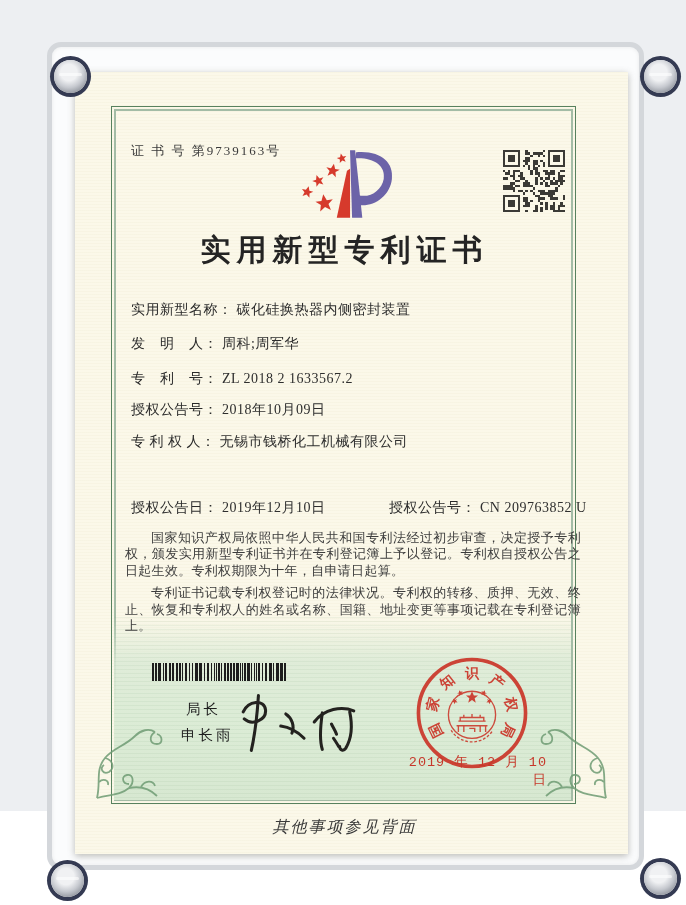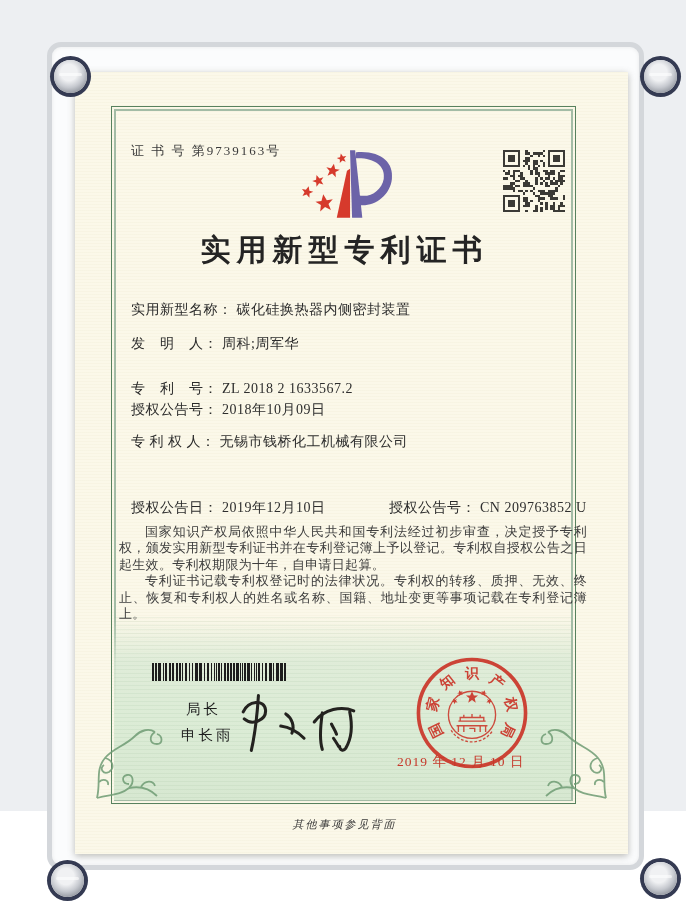--- a/index.html
+++ b/index.html
@@ -34,32 +34,32 @@
   .title{left:38px;top:158px;width:463px;text-align:center;
       font-family:"Liberation Serif","DejaVu Serif",serif;font-size:30px;font-weight:600;
       letter-spacing:6px;color:#242424;}
   .row{left:56px;width:450px;font-family:"Liberation Serif","DejaVu Serif",serif;
       font-size:14px;color:#2e2e2e;letter-spacing:.5px;white-space:nowrap;}
   .row .lbl{color:#2b2b2b;}
   .row .val{margin-left:4px;}
   .grant-no-group{position:absolute;left:258px;top:0;}
   .paras{left:44px;top:452px;width:468px;font-family:"DejaVu Serif","Liberation Serif",serif;
       font-size:13px;line-height:16.4px;color:#3d3d3d;text-align:justify;letter-spacing:.3px;}
-  .paras p{margin:0;text-indent:2em;}
+  .paras p{margin:6px;text-indent:2em;}
   .barcode{left:77px;top:591px;width:140px;height:18px;}
   .officer-role{left:75px;top:628px;font-size:14.5px;letter-spacing:3px;color:#1f1f1f;margin-left:36px;}
   .officer-name{left:75px;top:654px;font-size:14.5px;letter-spacing:3px;color:#1f1f1f;padding-left:31px;}
   .signature{left:153px;top:613px;width:142px;height:72px;}
   .seal{left:338px;top:582px;width:118px;height:118px;opacity:.93;}
-  .seal-date{left:322px;top:681px;width:150px;text-align:left;
-      font-family:Liberation Serif, serif;font-size:13.5px;color:#c6382a;letter-spacing:1px;}
+  .seal-date{left:322px;top:681px;width:150px;text-align:right;
+      font-family:Liberation Mono, monospace;font-size:13.5px;color:#c6382a;letter-spacing:1px;}
   .page-info{left:38px;top:710px;width:463px;text-align:center;
       font-family:"Liberation Serif",serif;font-size:12px;color:#333;letter-spacing:2px;}
   .back-note{left:38px;top:745px;width:463px;text-align:center;
-      font-family:"DejaVu Serif",serif;font-size:11px;color:#3a3a3a;letter-spacing:2px;font-style:italic;}
+      font-family:"DejaVu Serif",serif;font-size:16px;color:#3a3a3a;letter-spacing:2px;font-style:italic;}
   .corner{width:88px;height:78px;}
   .corner-bl{left:16px;top:652px;}
   .corner-br{left:449px;top:652px;transform:scaleX(-1);}
   .seal-char{font-family:"Liberation Serif",serif;font-size:15.5px;font-weight:bold;
       fill:#cb372a;text-anchor:middle;}
 </style>
 </head>
 <body>
 
 <svg width="0" height="0" style="position:absolute">
@@ -321,21 +321,21 @@
       </svg>
 
     <div class="abs row" style="top:229px">
       <span class="lbl">实用新型名称：</span><span class="val">碳化硅换热器内侧密封装置</span>
     </div>
 
     <div class="abs title">实用新型专利证书</div>
     <div class="abs row" style="top:263px">
       <span class="lbl">发　明　人：</span><span class="val">周科;周军华</span>
     </div>
-    <div class="abs row" style="top:308px">
+    <div class="abs row" style="top:298px">
       <span class="lbl">专　利　号：</span><span class="val">ZL 2018 2 1633567.2</span>
     </div>
     <div class="abs row" style="top:329px">
       <span class="lbl">授权公告号：</span><span class="val">2018年10月09日</span>
     </div>
     <div class="abs row" style="top:361px">
       <span class="lbl">专 利 权 人：</span><span class="val">无锡市钱桥化工机械有限公司</span>
     </div>
     <div class="abs row" style="top:427px">
       <span class="lbl">授权公告日：</span><span class="val">2019年12月10日</span>

